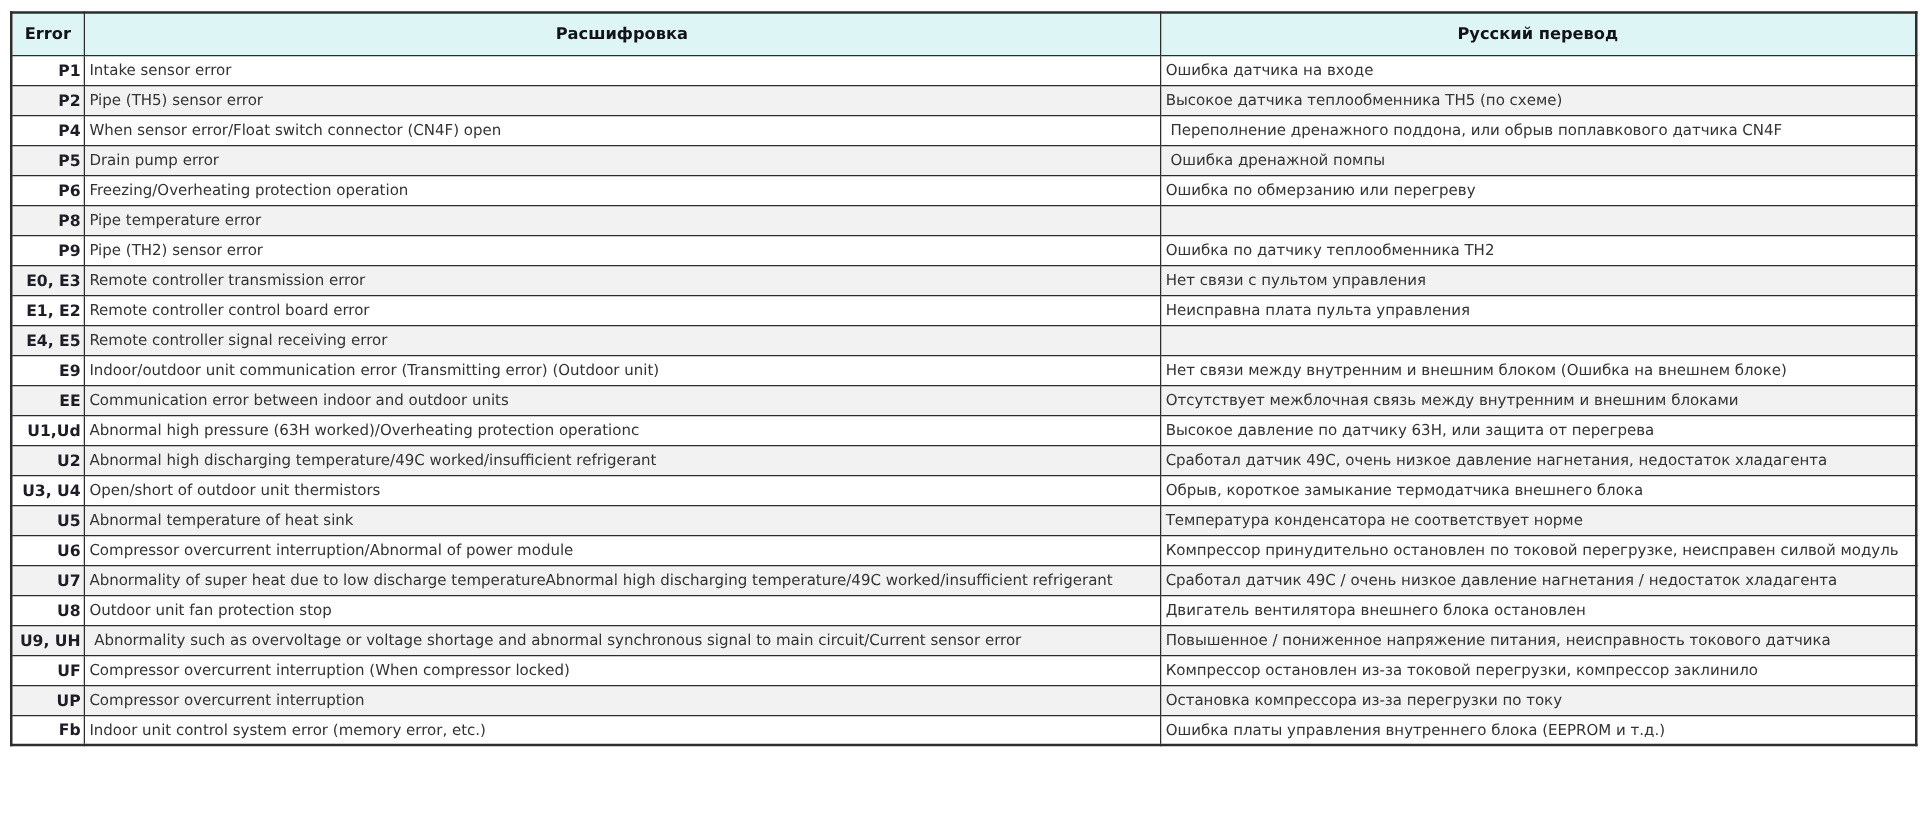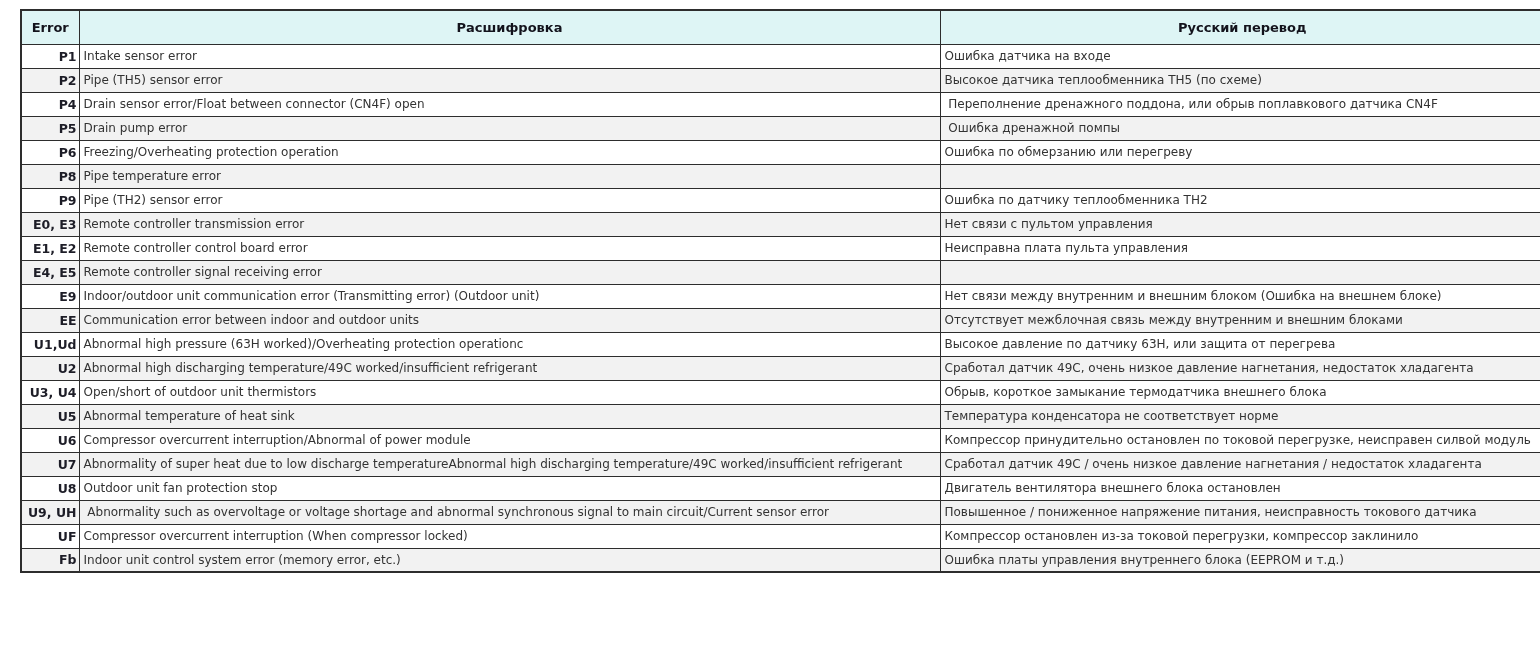--- a/index.html
+++ b/index.html
@@ -13,21 +13,21 @@
   html,body{
     margin:0;
     padding:0;
     background:#ffffff;
     font-family:"DejaVu Sans","Liberation Sans",sans-serif;
   }
   .page{
     width:1540px;
     height:654px;
     box-sizing:border-box;
-    padding:9px 8px 0 20px;
+    padding:9px 8px 0 8px;
     overflow:hidden;
   }
   table.error-table{
     border-collapse:collapse;
     table-layout:fixed;
     width:1524px;
     border:2px solid var(--border-color);
   }
   .error-table th,.error-table td{
     border:1px solid var(--border-color);
@@ -91,21 +91,21 @@
           <td class="cell-desc">Intake sensor error</td>
           <td class="cell-trans">Ошибка датчика на входе</td>
         </tr>
         <tr>
           <td class="cell-code">P2</td>
           <td class="cell-desc">Pipe (TH5) sensor error</td>
           <td class="cell-trans">Высокое датчика теплообменника TH5 (по схеме)</td>
         </tr>
         <tr>
           <td class="cell-code">P4</td>
-          <td class="cell-desc">Drain sensor error/Float between connector (CN4F) open</td>
+          <td class="cell-desc">When sensor error/Float switch connector (CN4F) open</td>
           <td class="cell-trans"> Переполнение дренажного поддона, или обрыв поплавкового датчика CN4F</td>
         </tr>
         <tr>
           <td class="cell-code">P5</td>
           <td class="cell-desc">Drain pump error</td>
           <td class="cell-trans"> Ошибка дренажной помпы</td>
         </tr>
         <tr>
           <td class="cell-code">P6</td>
           <td class="cell-desc">Freezing/Overheating protection operation</td>
@@ -183,20 +183,25 @@
         </tr>
         <tr>
           <td class="cell-code">U9, UH</td>
           <td class="cell-desc"> Abnormality such as overvoltage or voltage shortage and abnormal synchronous signal to main circuit/Current sensor error</td>
           <td class="cell-trans">Повышенное / пониженное напряжение питания, неисправность токового датчика</td>
         </tr>
         <tr>
           <td class="cell-code">UF</td>
           <td class="cell-desc">Compressor overcurrent interruption (When compressor locked)</td>
           <td class="cell-trans">Компрессор остановлен из-за токовой перегрузки, компрессор заклинило</td>
+        </tr>
+        <tr>
+          <td class="cell-code">UP</td>
+          <td class="cell-desc">Compressor overcurrent interruption</td>
+          <td class="cell-trans">Остановка компрессора из-за перегрузки по току</td>
         </tr>
         <tr>
           <td class="cell-code">Fb</td>
           <td class="cell-desc">Indoor unit control system error (memory error, etc.)</td>
           <td class="cell-trans">Ошибка платы управления внутреннего блока (EEPROM и т.д.)</td>
         </tr>
       </tbody>
   </table>
 </div>
 

